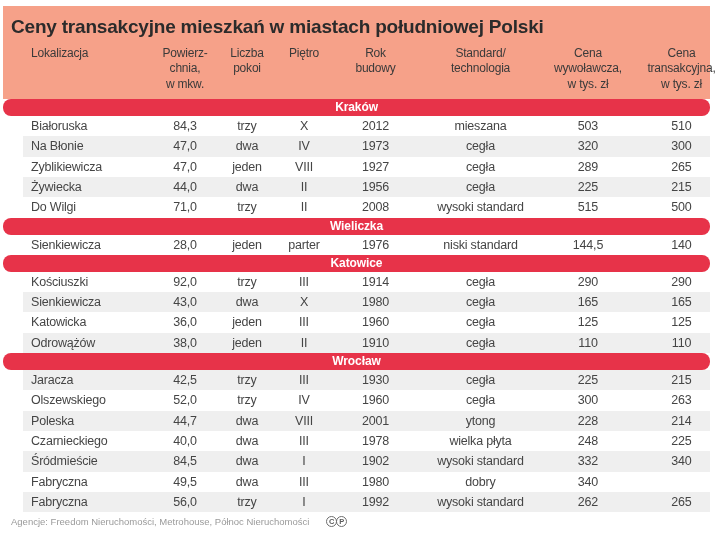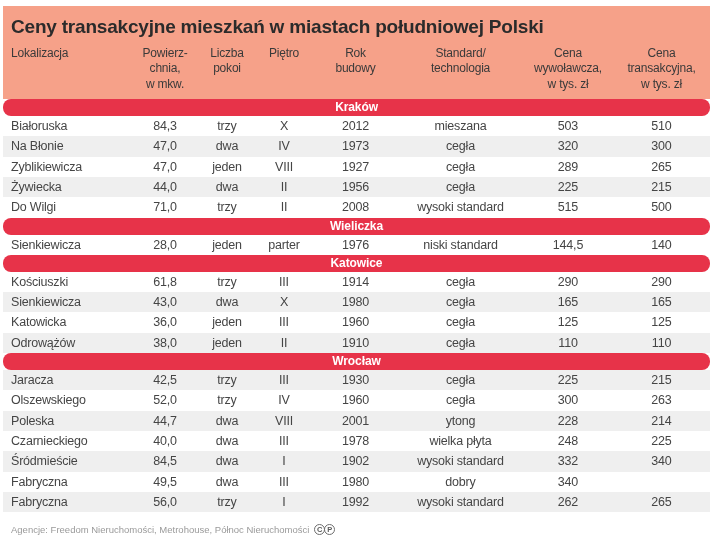--- a/index.html
+++ b/index.html
@@ -22,20 +22,21 @@
   .panel{position:absolute;left:3px;top:6px;width:707px;}
 
   .header-block{background:var(--panel-bg);padding:8px 0 7px 0;}
   .title{
     font-size:19px;font-weight:bold;color:var(--title-text);
     padding:2px 8px 0 8px;letter-spacing:-0.2px;
   }
   .grid{
     display:grid;
     grid-template-columns:128px 68px 56px 58px 85px 125px 90px 97px;
+    margin-left:20px;
   }
   .cols{margin-top:8px;}
   .col{
     font-size:12px;line-height:1.28;color:var(--head-text);
     text-align:center;white-space:pre-line;letter-spacing:-0.2px;
   }
   .col.c0{text-align:left;padding-left:8px;}
 
   .section-bar{
     height:17px;background:var(--bar);color:#ffffff;
@@ -45,23 +46,23 @@
   }
   .row{
     height:20.3px;line-height:20.3px;font-size:12.5px;
     color:var(--body-text);letter-spacing:-0.2px;background:#ffffff;
   }
   .row.stripe{background:var(--stripe);}
   .cell{text-align:center;overflow:hidden;white-space:nowrap;}
   .cell.c0{text-align:left;padding-left:8px;}
 
   .footer{
-    margin-top:12px;padding-left:8px;
+    margin-top:4px;padding-left:8px;
     font-size:9.5px;color:var(--footer-text);
-    display:flex;align-items:flex-end;
+    display:flex;align-items:flex-end;gap:12px;
   }
   .cc{display:inline-flex;align-items:center;margin-left:5px;}
   .cc-circle{
     display:inline-flex;align-items:center;justify-content:center;
     width:11px;height:11px;border:1.2px solid #6e6e6e;border-radius:50%;
     font-size:7.5px;font-weight:bold;color:#5a5a5a;line-height:1;
   }
   .cc-circle + .cc-circle{margin-left:-1px;}
 </style>
 </head>
@@ -152,21 +153,21 @@
           <div class="cell c2">jeden</div>
           <div class="cell c3">parter</div>
           <div class="cell c4">1976</div>
           <div class="cell c5">niski standard</div>
           <div class="cell c6">144,5</div>
           <div class="cell c7">140</div>
         </div>
         <div class="section-bar">Katowice</div>
         <div class="grid row">
           <div class="cell c0">Kościuszki</div>
-          <div class="cell c1">61,8</div>
+          <div class="cell c1">92,0</div>
           <div class="cell c2">trzy</div>
           <div class="cell c3">III</div>
           <div class="cell c4">1914</div>
           <div class="cell c5">cegła</div>
           <div class="cell c6">290</div>
           <div class="cell c7">290</div>
         </div>
         <div class="grid row stripe">
           <div class="cell c0">Sienkiewicza</div>
           <div class="cell c1">43,0</div>

